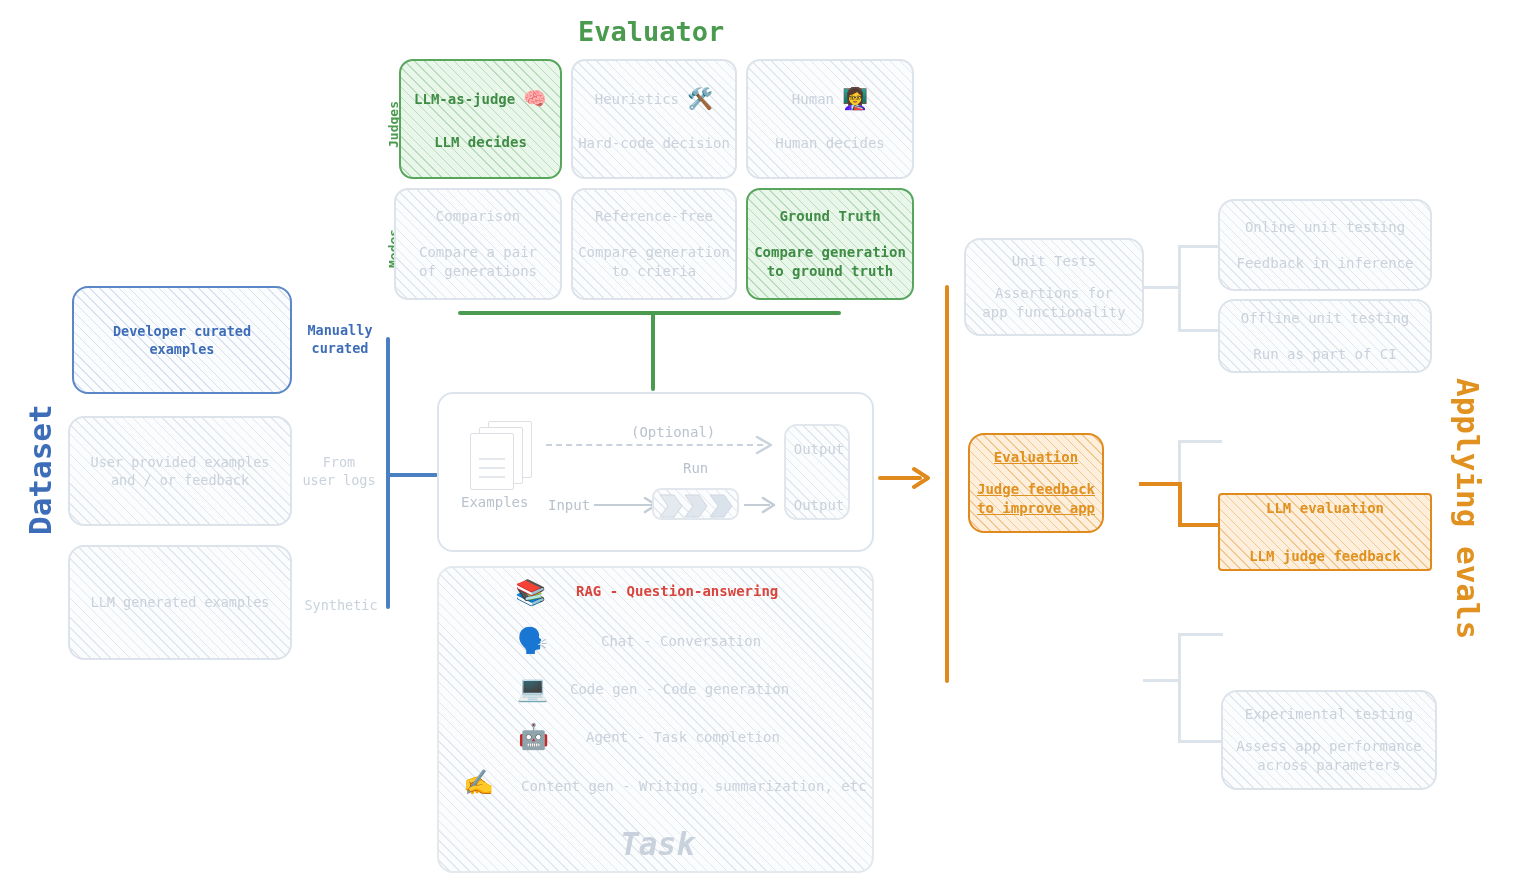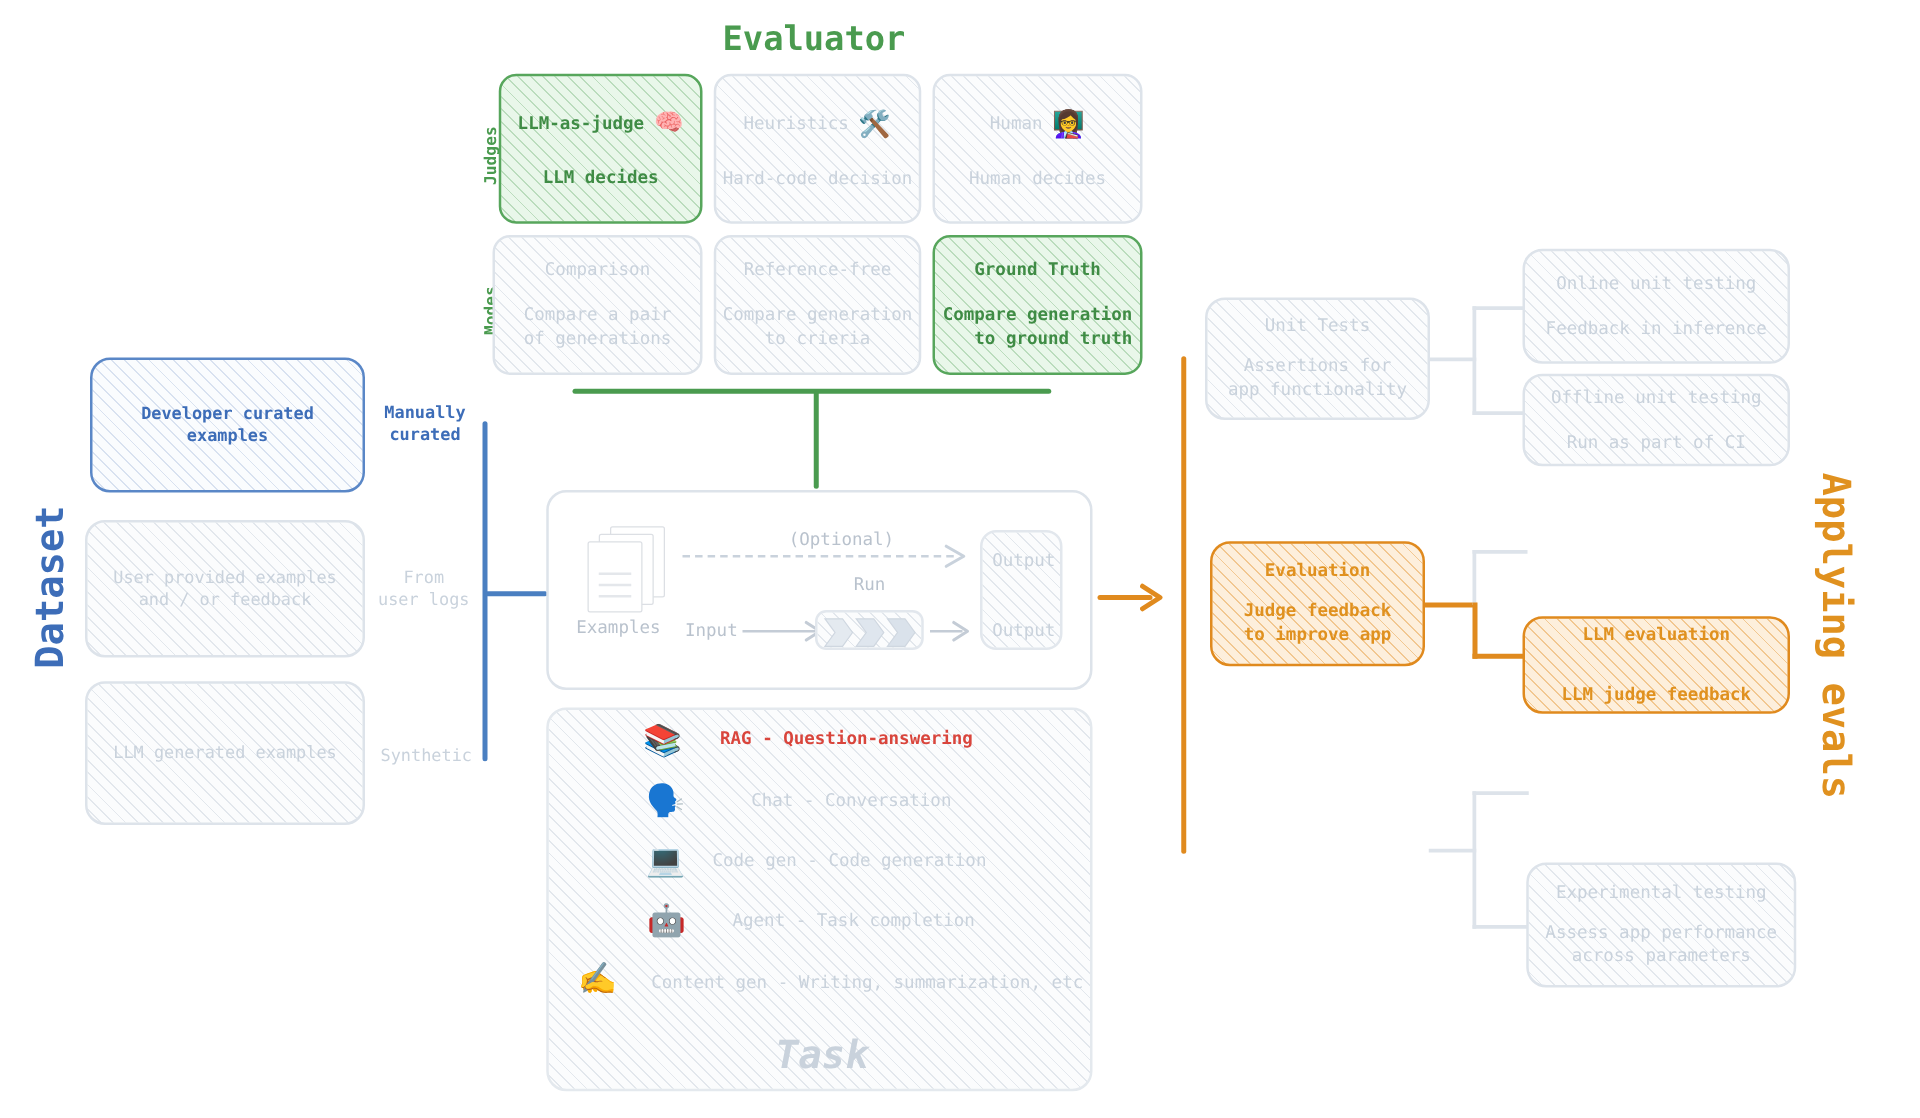--- a/index.html
+++ b/index.html
@@ -32,21 +32,21 @@
       rgba(226,144,40,.42) 0px, rgba(226,144,40,.42) 1px,
       rgba(255,255,255,0) 1px, rgba(255,255,255,0) 7px);
   }
   .hatch-blue{
     background-color:#fafcfe;
     background-image:repeating-linear-gradient(45deg,
       rgba(120,150,200,.26) 0px, rgba(120,150,200,.26) 1px,
       rgba(255,255,255,0) 1px, rgba(255,255,255,0) 7px);
   }
   .b-gray{border:2px solid #dde3ea;color:#c9d2dc;}
-  .b-green{border:2px solid #57a65c;color:#3f8c45;text-align:right;}
+  .b-green{border:2px solid #57a65c;color:#3f8c45;}
   .b-orange{border:2px solid #e08a1e;color:#e0911f;}
   .b-blue{border:2px solid #5a87c7;color:#3d6db8;}
 
   
   .sect-title{position:absolute;font-weight:bold;white-space:nowrap;}
   .vlabel{position:absolute;white-space:nowrap;font-weight:bold;
           transform-origin:0 0;}
 
   
   .ln{position:absolute;}
@@ -249,33 +249,33 @@
 
   <div class="card hatch-gray b-gray" style="left:1218px;top:199px;width:214px;height:92px;border-radius:16px;">
     <div style="font-size:14px;">Online unit testing</div>
     <div style="font-size:14px;margin-top:17px;">Feedback in inference</div>
   </div>
   <div class="card hatch-gray b-gray" style="left:1218px;top:299px;width:214px;height:74px;border-radius:16px;">
     <div style="font-size:14px;">Offline unit testing</div>
     <div style="font-size:14px;margin-top:17px;">Run as part of CI</div>
   </div>
 
-  <div class="card hatch-orange b-orange" style="left:968px;top:433px;width:172px;height:100px;border-radius:16px;">
+  <div class="card hatch-orange b-orange" style="left:968px;top:433px;width:136px;height:100px;border-radius:16px;text-decoration:underline;">
     <div class="t1" style="font-size:14px;">Evaluation</div>
     <div class="t1" style="font-size:14px;margin-top:13px;white-space:pre-line;">Judge feedback
 to improve app</div>
   </div>
 
   <div class="ln ln-orange" style="left:1139px;top:482px;width:42px;height:4px;"></div>
   <div class="ln ln-gray" style="left:1178px;top:440px;width:3px;height:44px;"></div>
   <div class="ln ln-gray" style="left:1178px;top:440px;width:44px;height:3px;"></div>
   <div class="ln ln-orange" style="left:1178px;top:482px;width:4px;height:45px;"></div>
   <div class="ln ln-orange" style="left:1178px;top:523px;width:44px;height:4px;"></div>
 
-  <div class="card hatch-orange b-orange" style="left:1218px;top:493px;width:214px;height:78px;border-radius:16px;">
+  <div class="card hatch-orange b-orange" style="left:1218px;top:493px;width:214px;height:78px;border-radius:4px;">
     <div class="t1" style="font-size:14px;">LLM evaluation</div>
     <div class="t1" style="font-size:14px;margin-top:29px;">LLM judge feedback</div>
   </div>
 
 
   <div class="ln ln-gray" style="left:1143px;top:679px;width:38px;height:3px;"></div>
   <div class="ln ln-gray" style="left:1178px;top:633px;width:3px;height:110px;"></div>
   <div class="ln ln-gray" style="left:1178px;top:633px;width:45px;height:3px;"></div>
   <div class="ln ln-gray" style="left:1178px;top:740px;width:45px;height:3px;"></div>
 

